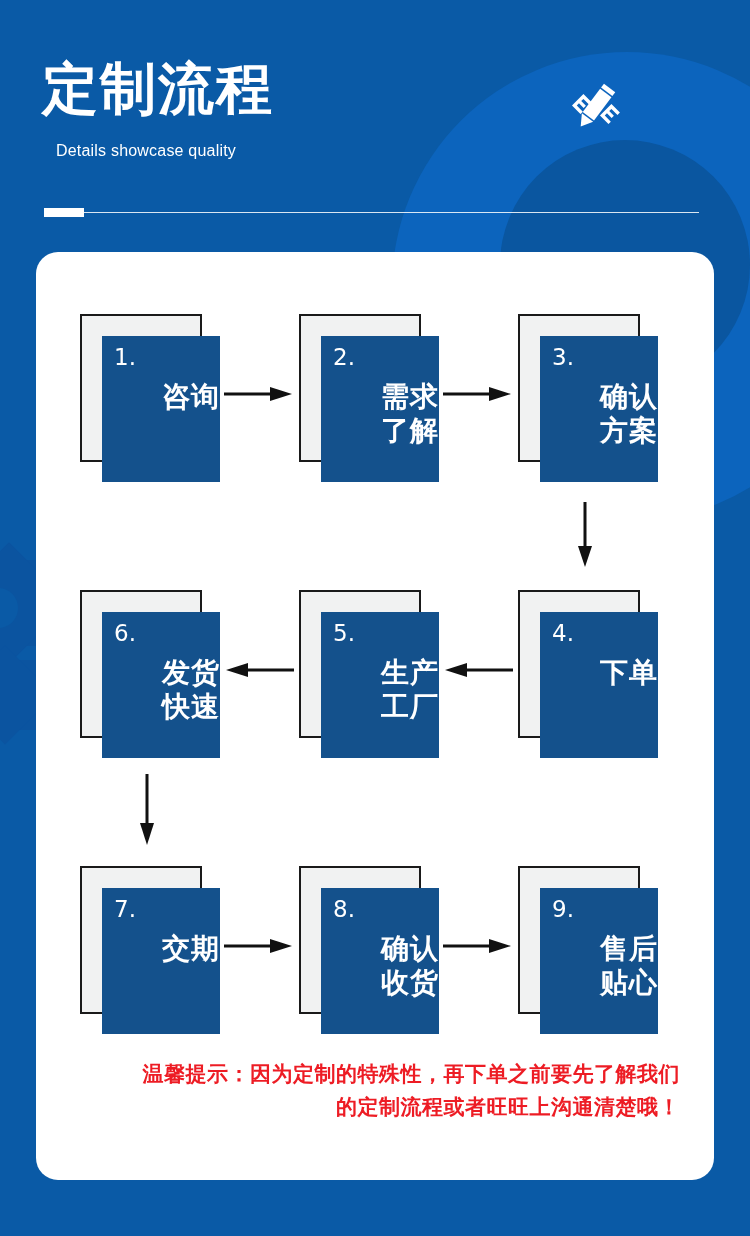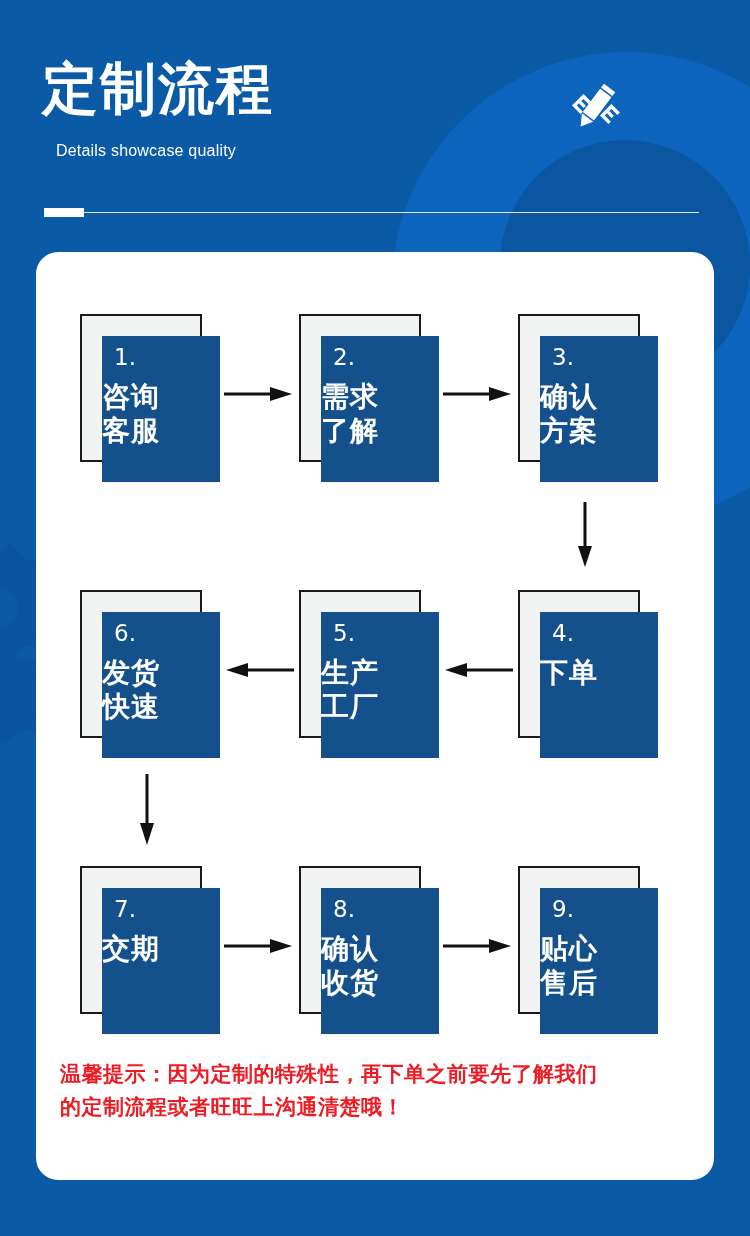--- a/index.html
+++ b/index.html
@@ -107,34 +107,34 @@
     width: 118px; height: 146px;
     background: #14518c;
   }
   .step .num {
     position: absolute; left: 12px; top: 8px;
     font-size: 23px; color: #ffffff; font-weight: 500;
     font-family: "DejaVu Sans", "Liberation Sans", sans-serif;
   }
   .step .label {
     position: absolute; left: 0; top: 44px; width: 118px;
-    text-align: left;
+    text-align: right;
     font-size: 28px; font-weight: bold; color: #ffffff;
     line-height: 1.22; letter-spacing: 1px;
     font-family: "DejaVu Sans", "Liberation Sans", sans-serif;
   }
 
   
   .arrow { position: absolute; }
   .arrow svg { display: block; }
 
   
   .tip {
     position: absolute; left: 60px; top: 1058px;
-    width: 620px; text-align: left;
+    width: 620px; text-align: right;
     font-size: 21px; font-weight: bold; color: #ed1c24;
     line-height: 1.55; letter-spacing: .5px;
     font-family: "DejaVu Sans", "Liberation Sans", sans-serif;
   }
 </style>
 </head>
 <body>
 
 <div class="bg-layer">
   <div class="ring-outer"></div>
@@ -174,21 +174,20 @@
 </div>
 
 <div class="panel">
 
   <div class="step" style="left:44px; top:62px;">
     <div class="paper"></div>
     <div class="card">
       <div class="num">1.</div>
       <div class="label">
         <div>咨询</div>
-        <div>客服</div>
       </div>
     </div>
   </div>
 
   <div class="arrow" style="left:188px; top:134px;">
     <svg width="70" height="16" viewBox="0 0 70 16">
         <g fill="#111">
           <rect x="0" y="6.5" width="50" height="3"></rect>
           <path d="M46 1 L68 8 L46 15 Z"></path>
         </g>
@@ -331,22 +330,22 @@
           <path d="M46 1 L68 8 L46 15 Z"></path>
         </g>
       </svg>
   </div>
 
   <div class="step" style="left:482px; top:614px;">
     <div class="paper"></div>
     <div class="card">
       <div class="num">9.</div>
       <div class="label">
+        <div>售后</div>
         <div>贴心</div>
-        <div>售后</div>
       </div>
     </div>
   </div>
 
 </div>
 
 <div class="tip">
   <div>温馨提示：因为定制的特殊性，再下单之前要先了解我们</div>
   <div>的定制流程或者旺旺上沟通清楚哦！</div>
 </div>

